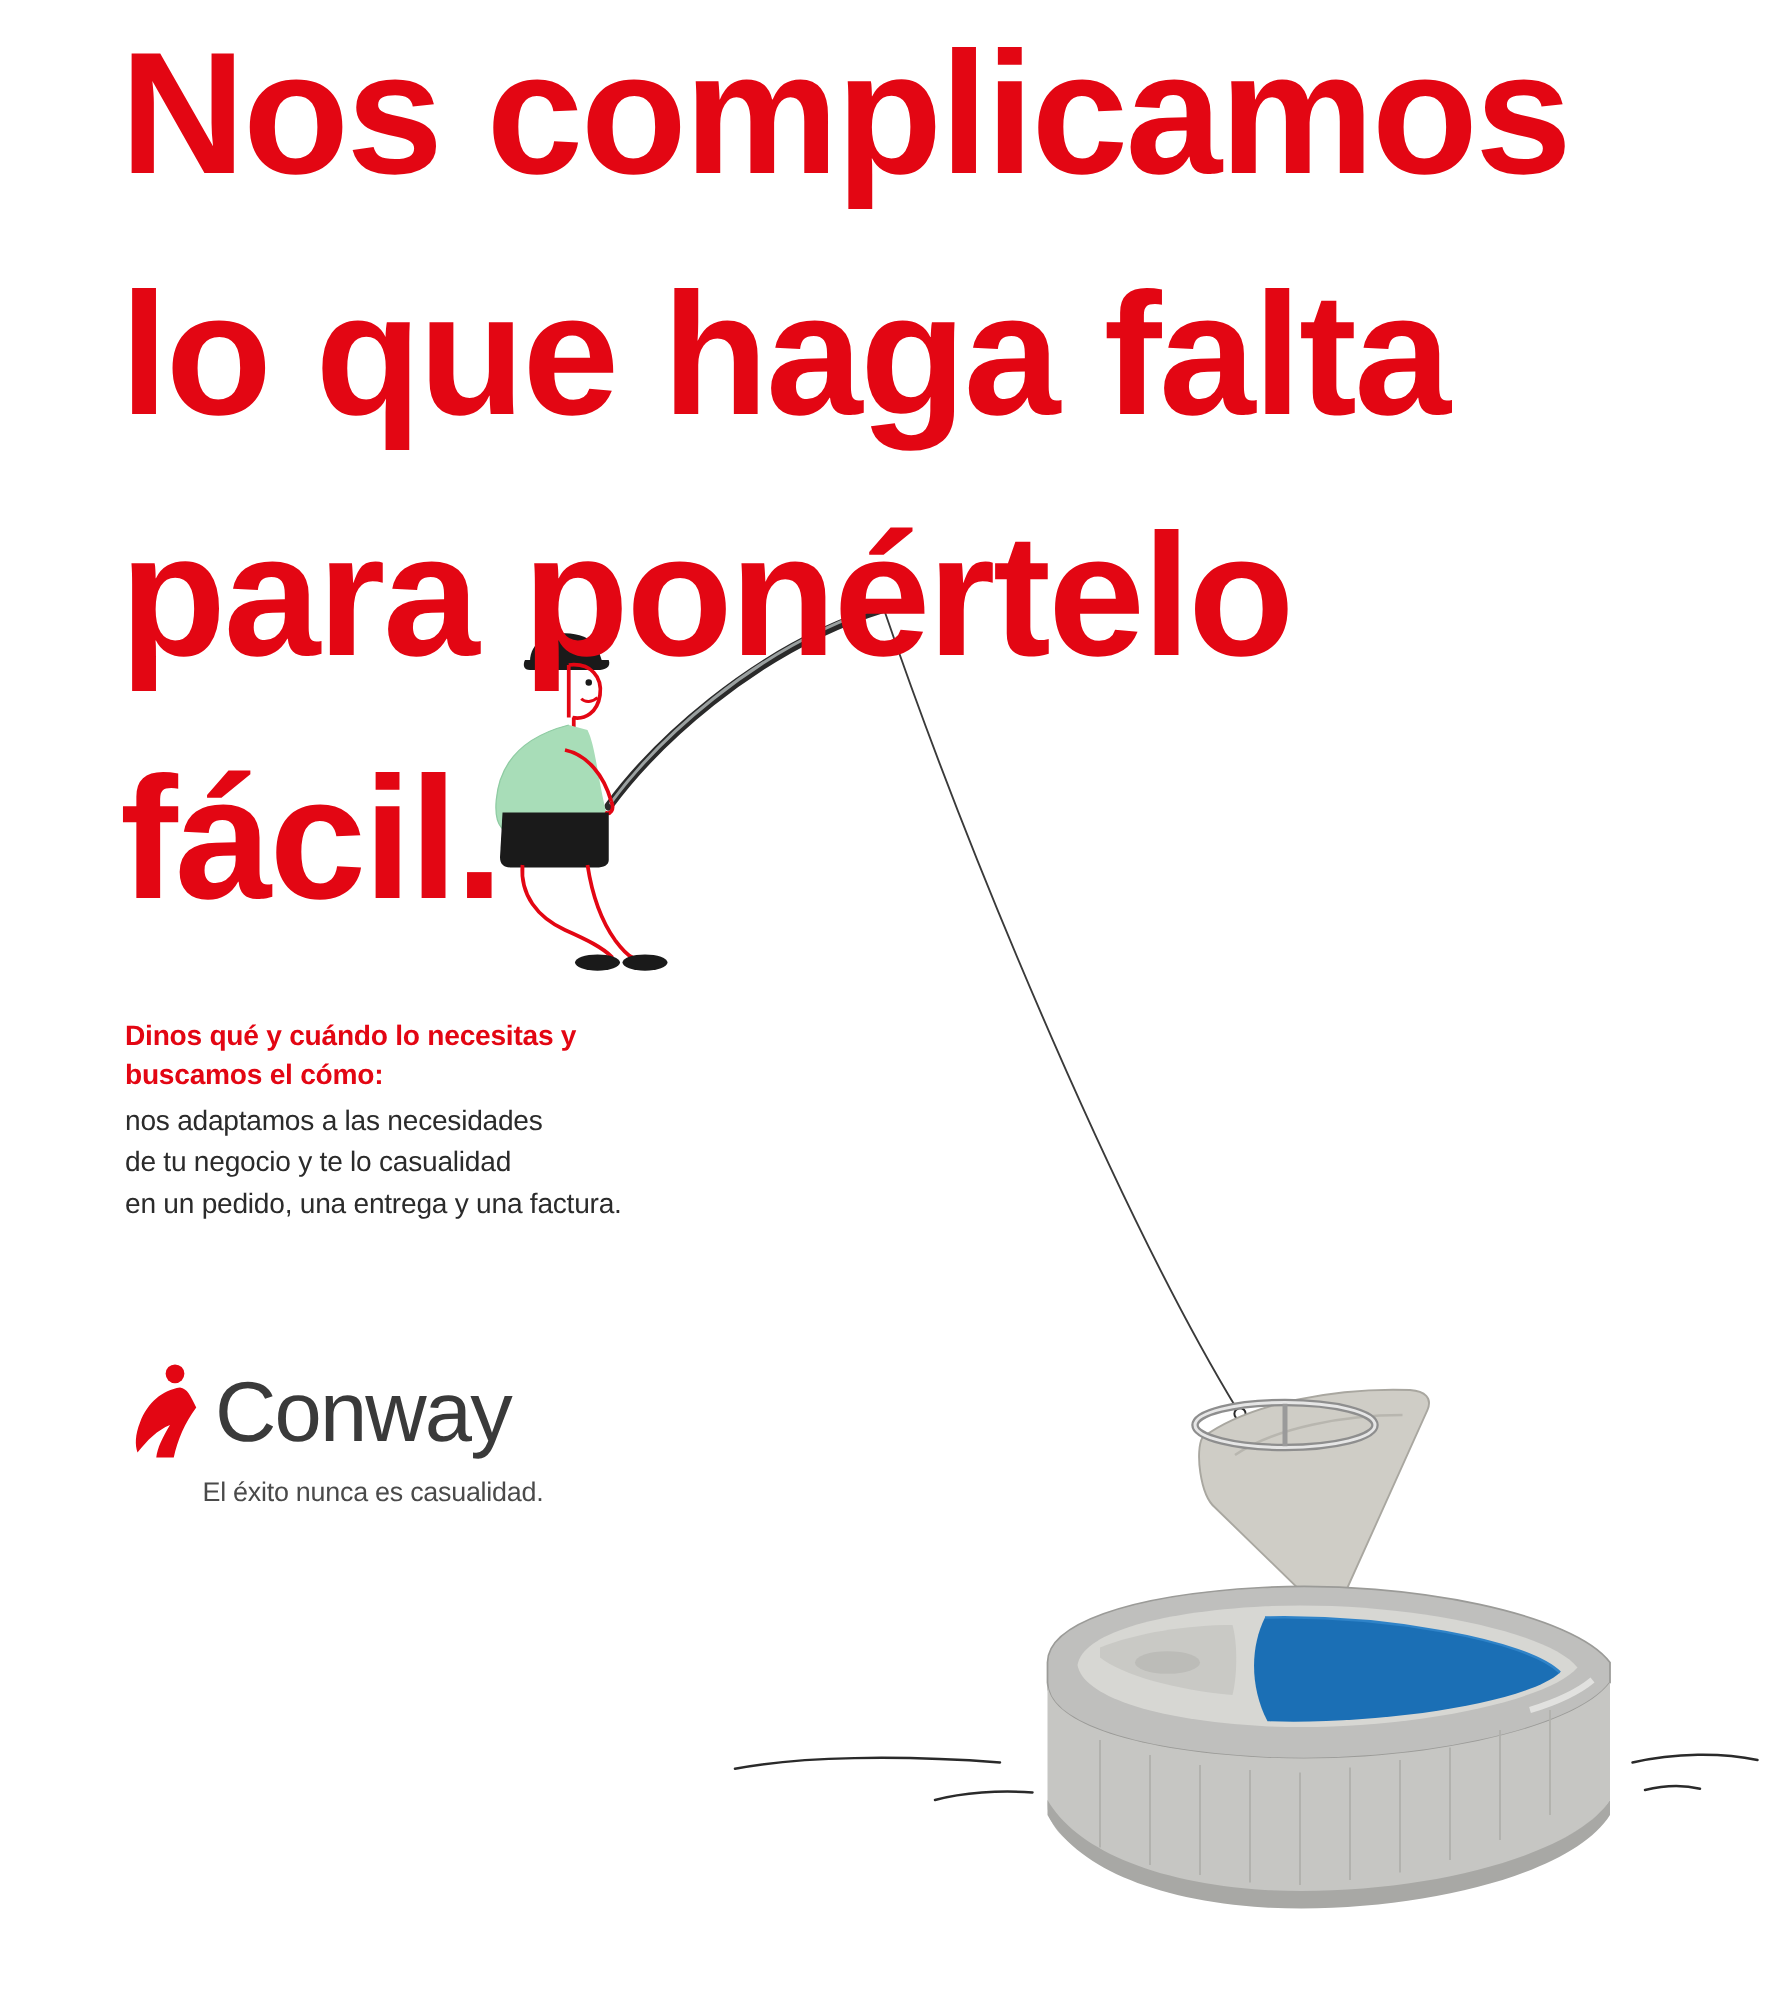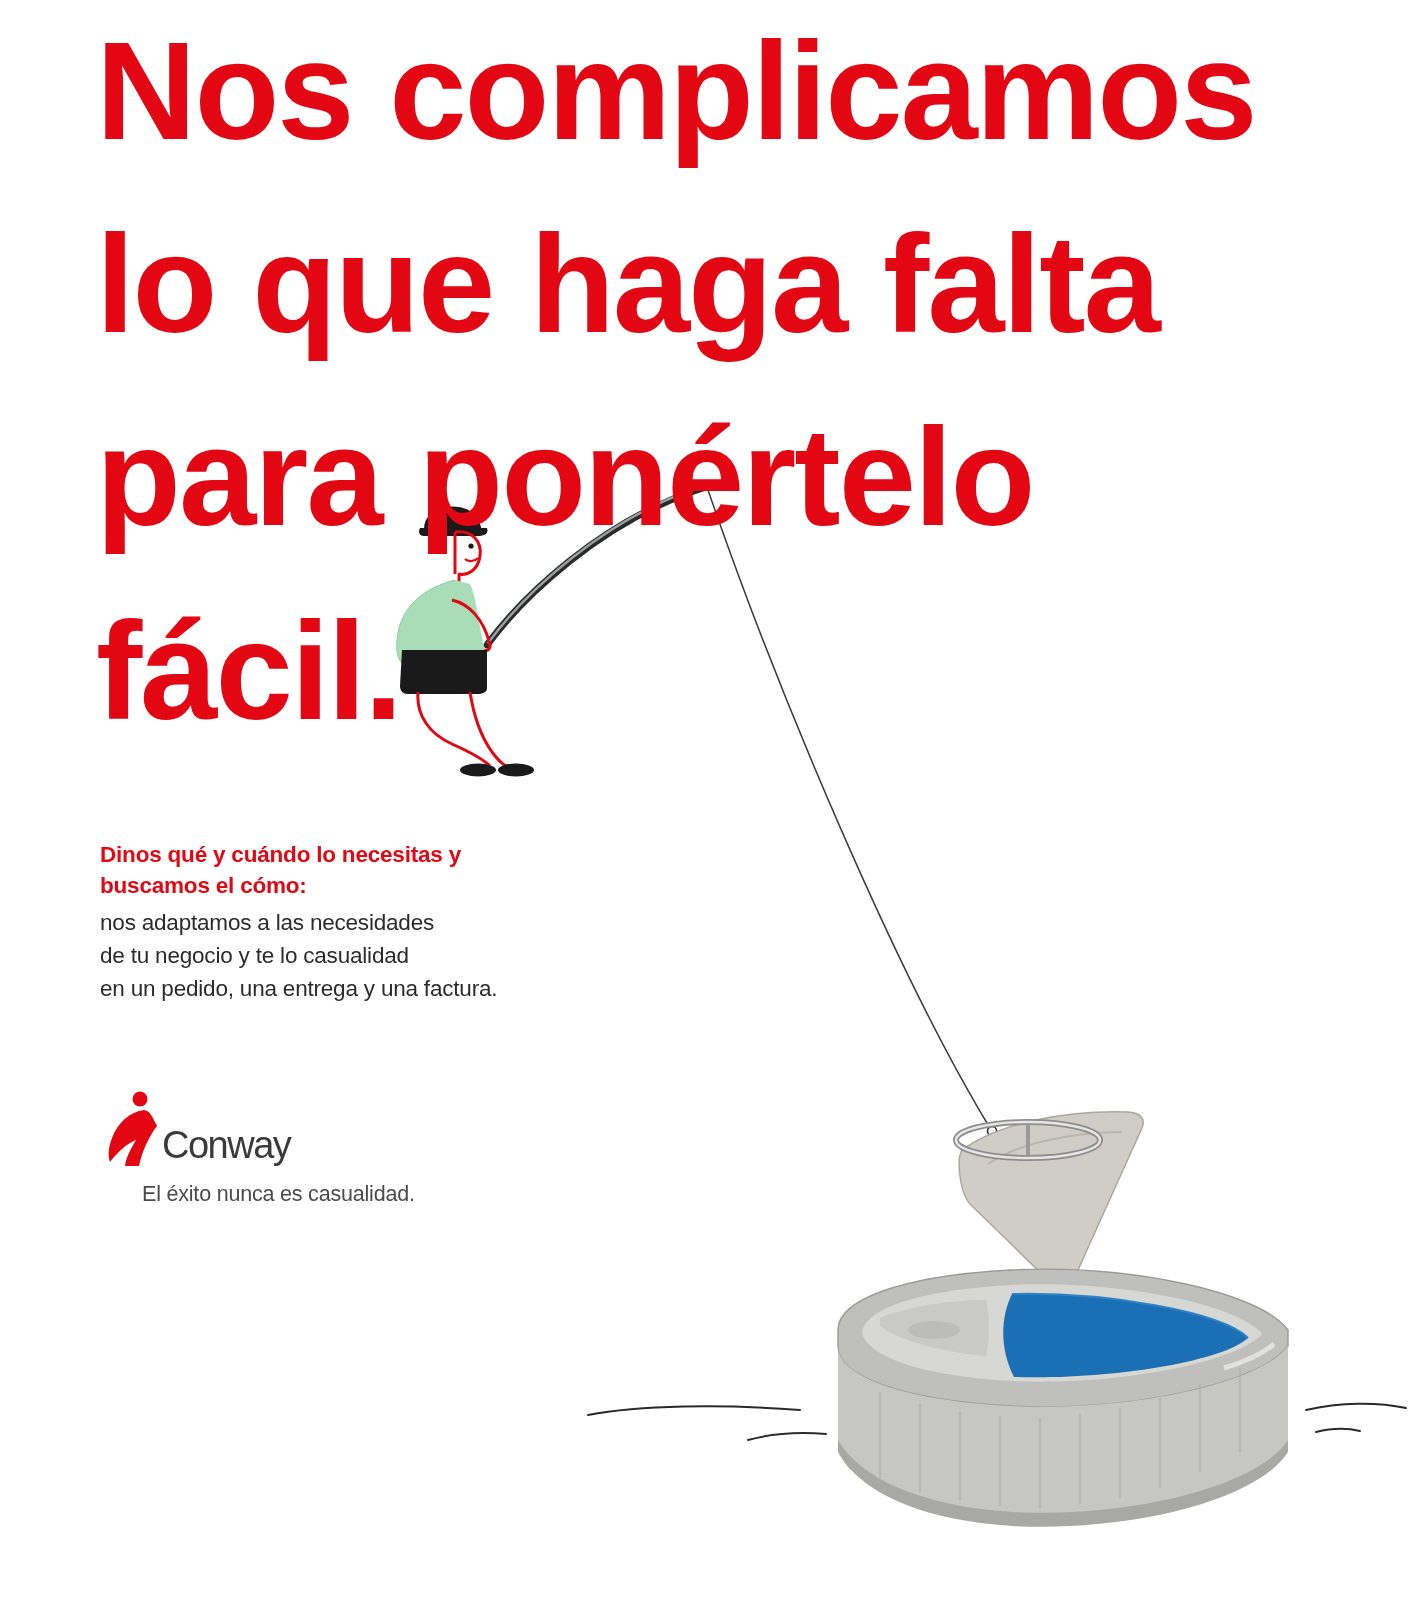--- a/index.html
+++ b/index.html
@@ -29,21 +29,21 @@
     line-height: 1.39;
     letter-spacing: -2px;
     white-space: pre-line;
     z-index: 5;
   }
 
   
   .copy-block {
     position: absolute;
     left: 100px;
-    top: 840px;
+    top: 814px;
     width: 560px;
     z-index: 6;
   }
   .copy-lead {
     color: #E30613;
     font-weight: bold;
     font-size: 22.5px;
     line-height: 1.37;
     letter-spacing: -0.2px;
     white-space: pre-line;
@@ -71,32 +71,33 @@
     height: 78px;
   }
   .logo-mark {
     width: 62px;
     height: 78px;
     position: relative;
     flex: none;
   }
   .logo-word {
     font-family: "Liberation Sans", sans-serif;
-    font-size: 38px;
+    font-size: 68px;
     color: #3a3a3a;
     letter-spacing: -1.5px;
     line-height: 1;
+    margin-left: 10px;
     margin-bottom: 4px;
   }
   .logo-tag {
     font-size: 21.5px;
     color: #4a4a4a;
     letter-spacing: -0.2px;
     margin-top: 14px;
-    margin-left: 42px;
+    margin-left: 62px;
   }
 
   
   .art {
     position: absolute;
     left: 0;
     top: 0;
     width: 1428px;
     height: 1600px;
     pointer-events: none;

